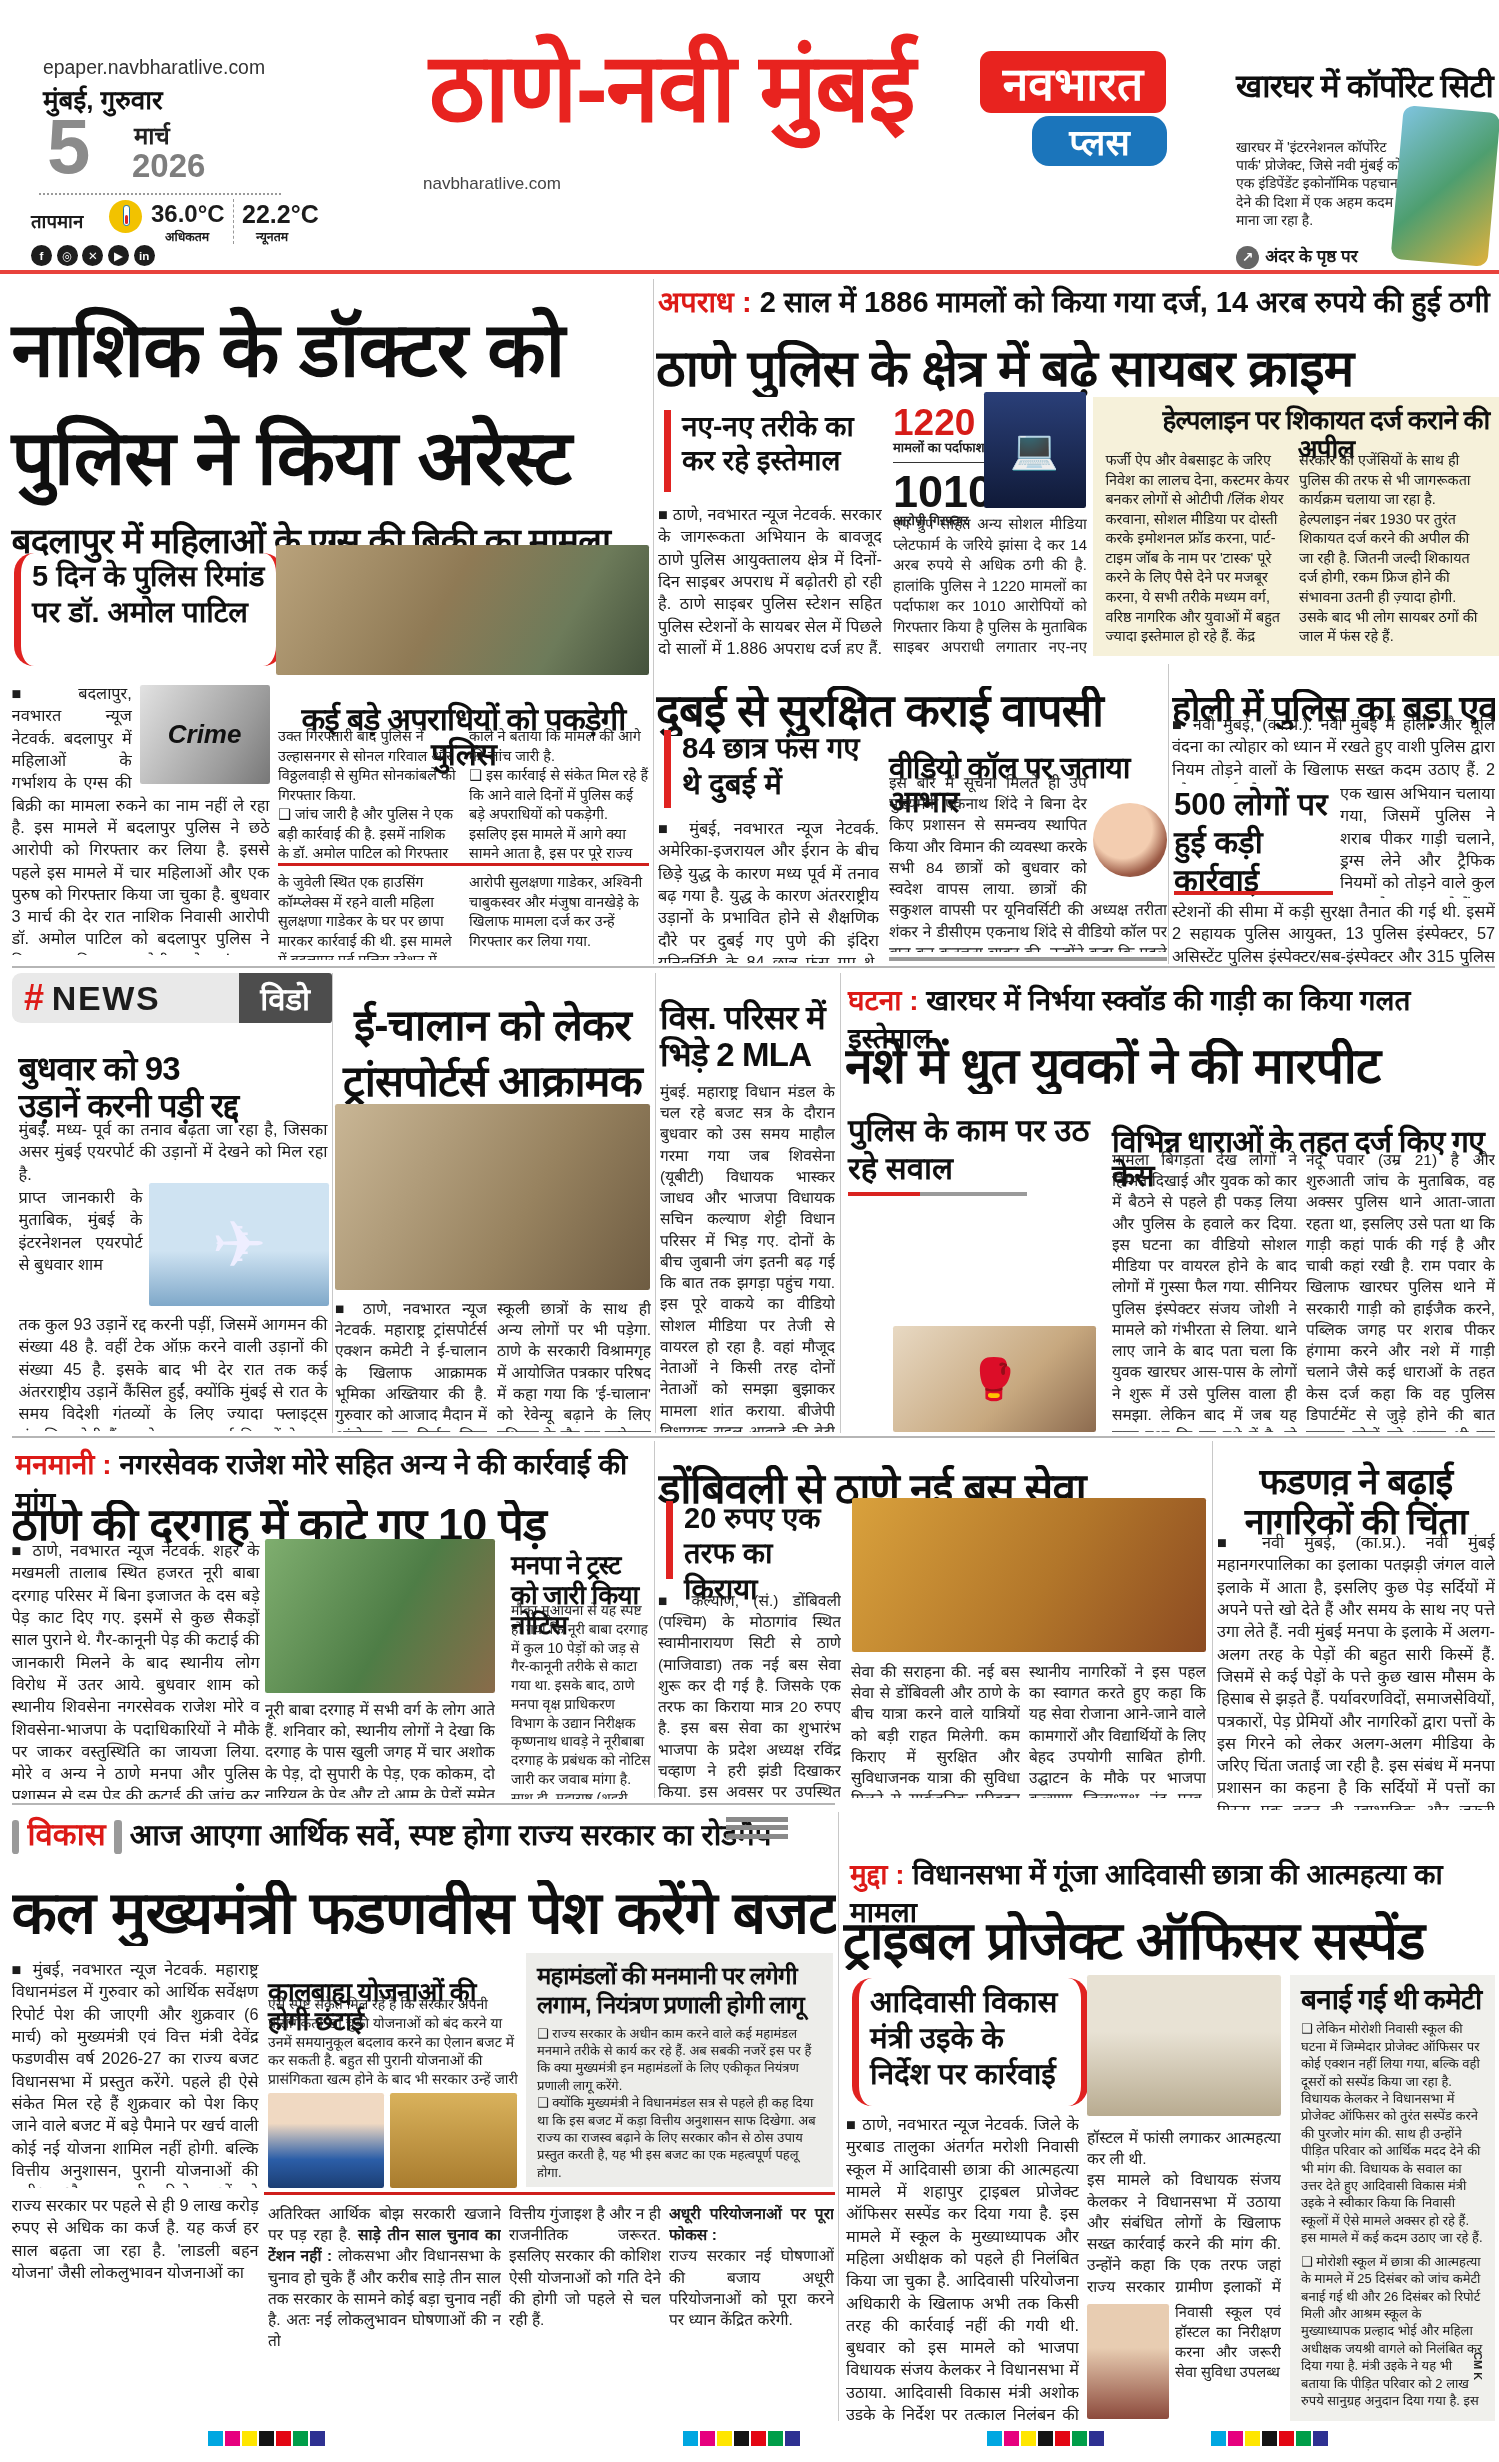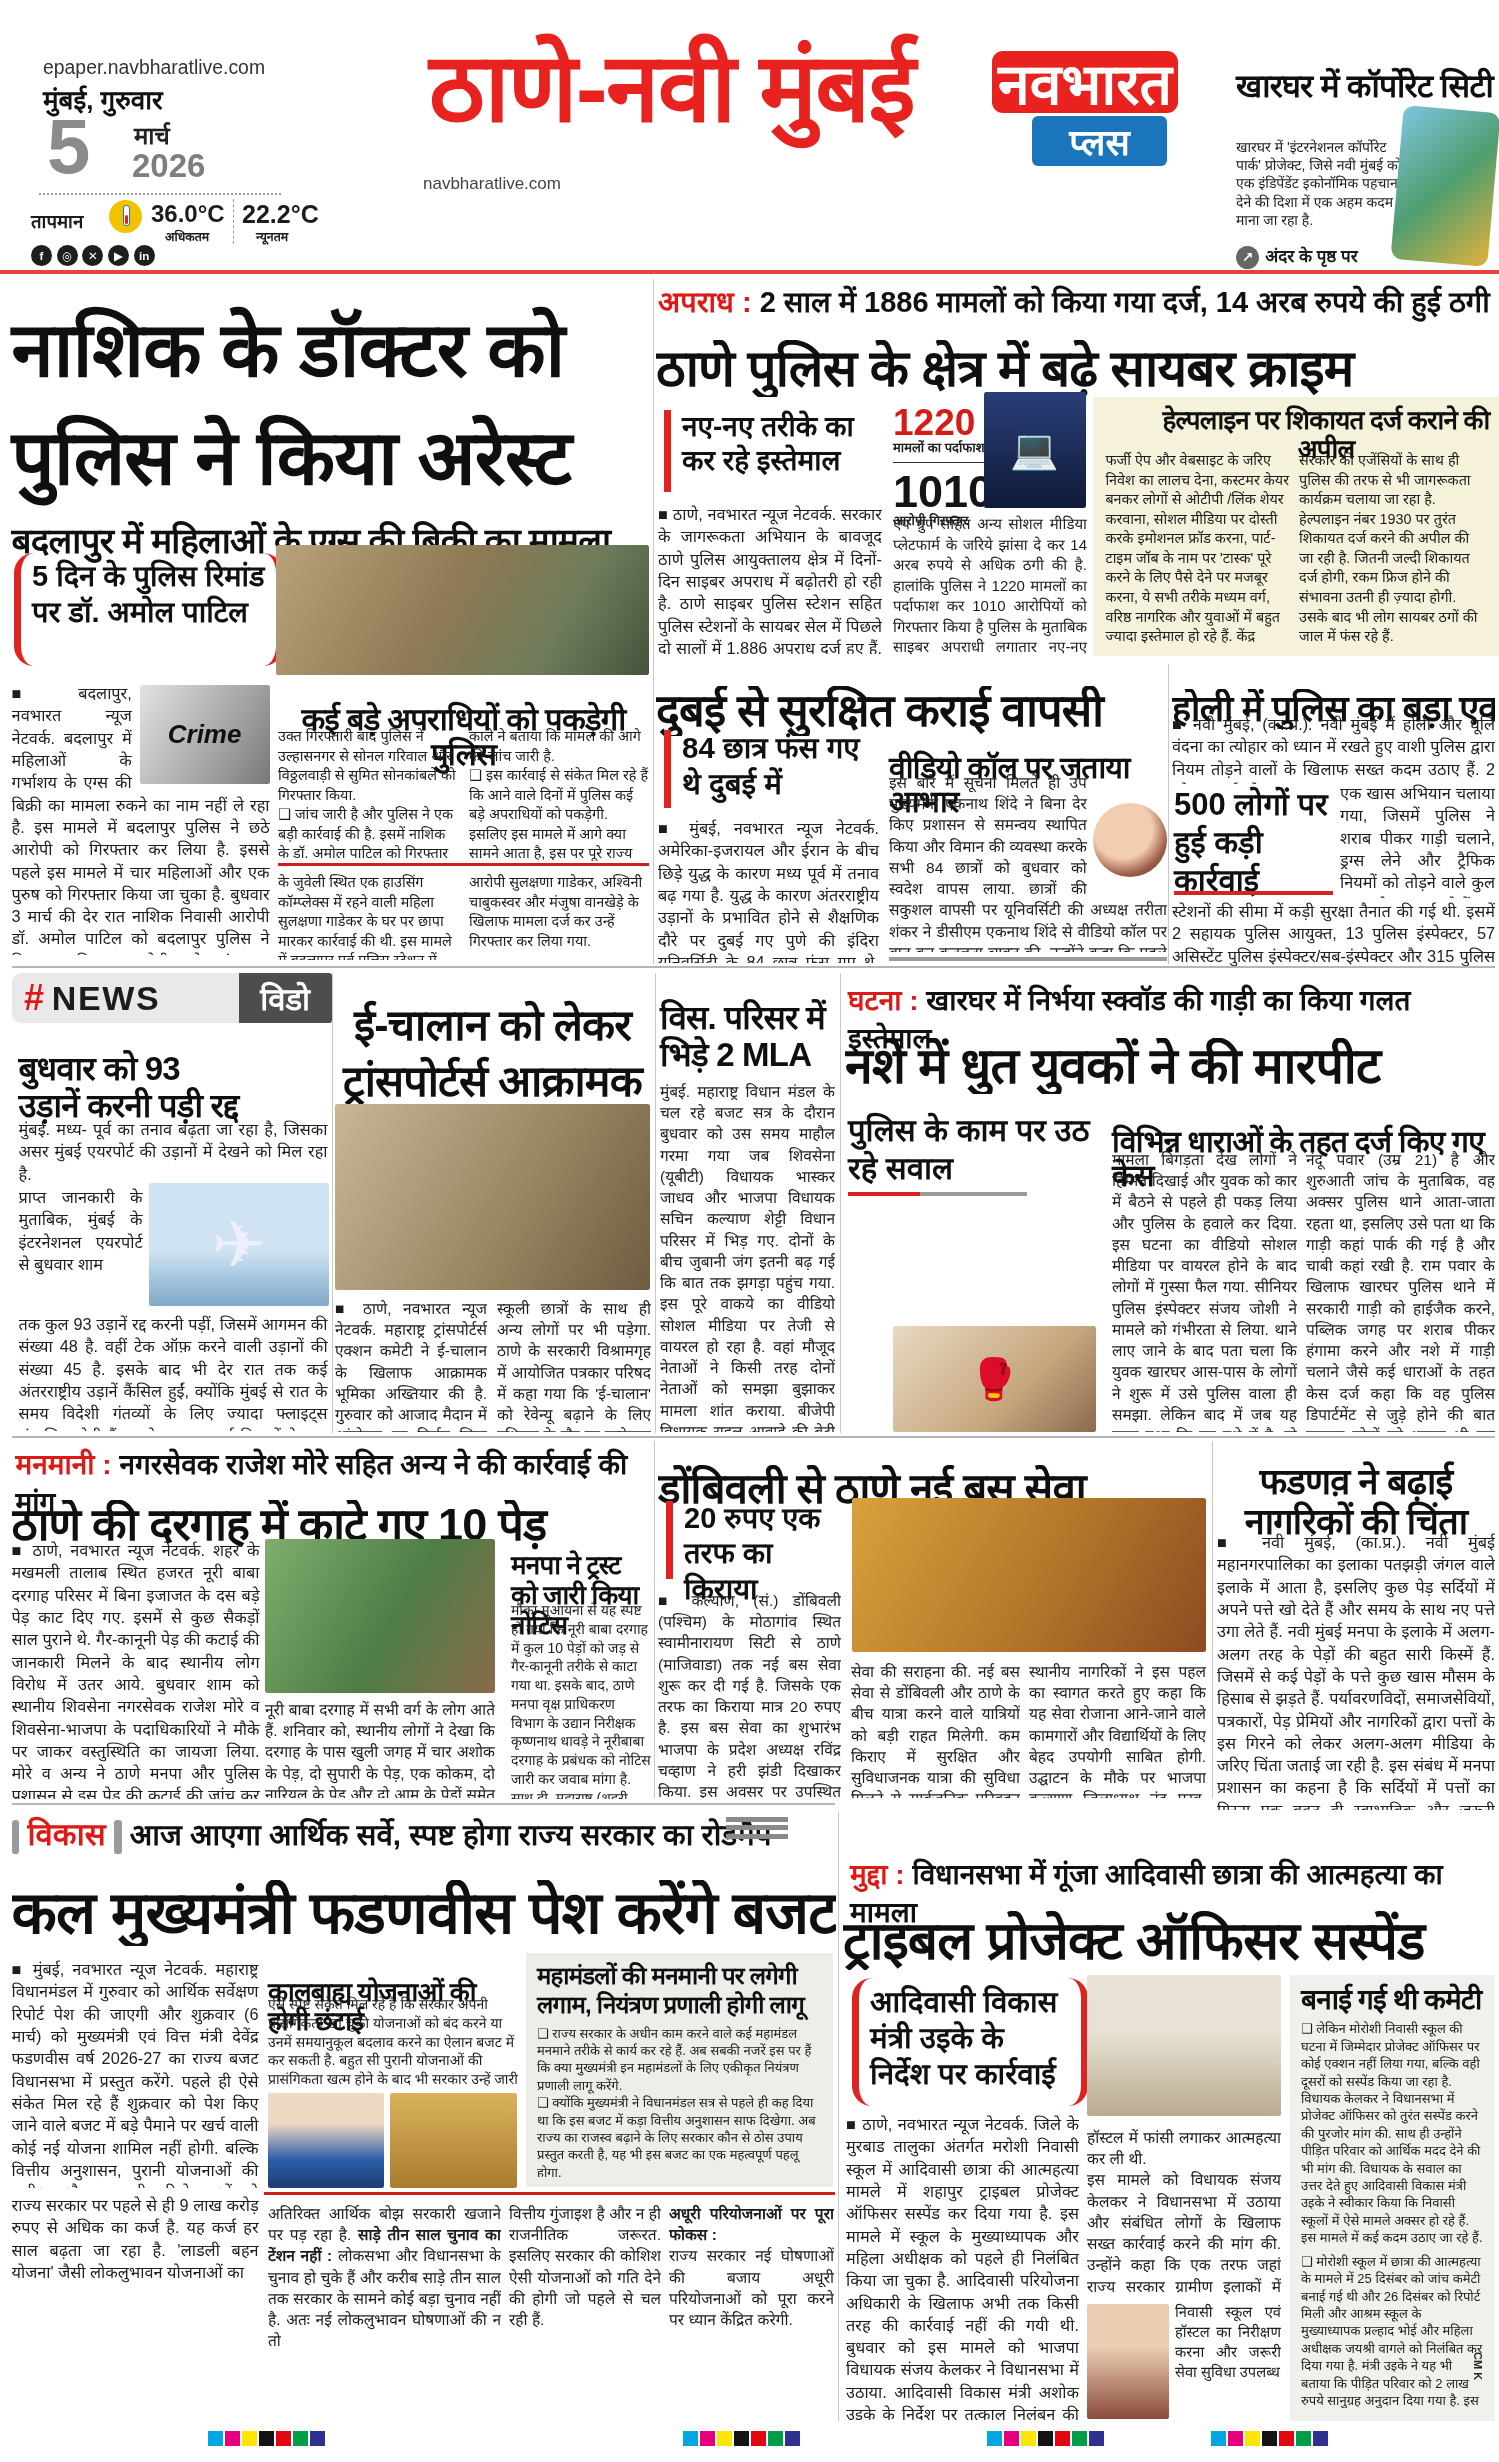--- a/index.html
+++ b/index.html
@@ -27,21 +27,21 @@
   .newshead .right{background:#4d4d4d;border-radius:0 3.1px 3.1px 0;width:93px;display:flex;align-items:center;justify-content:center;}
   .stat-num-red{color:#d61c18;font-weight:900;font-size:37px;line-height:1;}
   .stat-num-blk{color:#141414;font-weight:900;font-size:45px;line-height:1;}
   .stat-lbl{font-size:13px;line-height:1.15;font-weight:700;color:#222;}
   .social{display:flex;gap:4.7px;}
   .social span{width:21px;height:21px;border-radius:50%;background:#1e1e1e;color:#fff;font-size:11.6px;font-weight:700;display:flex;align-items:center;justify-content:center;}
   .thermo{width:33px;height:33px;border-radius:50%;background:#f2c200;position:relative;}
   .thermo i{position:absolute;left:14px;top:5.4px;width:5.4px;height:18.6px;border-radius:3.1px;background:#fff;border:0.8px solid #2277aa;}
   .thermo i:after{content:"";position:absolute;left:0.8px;bottom:0.8px;width:3.1px;height:9.3px;background:#d22;border-radius:2.3px;}
   .logo-red{background:#e8231f;color:#fff;border-radius:11px;display:flex;align-items:center;justify-content:center;font-weight:900;}
-  .logo-blue{background:#1b75bb;color:#fff;border-radius:6px;display:flex;align-items:center;justify-content:center;font-weight:900;}
+  .logo-blue{background:#1b75bb;color:#fff;border-radius:17px;display:flex;align-items:center;justify-content:center;font-weight:900;}
   .cta-circle{width:23px;height:23px;border-radius:50%;background:#666;color:#fff;display:inline-flex;align-items:center;justify-content:center;font-size:14px;margin-right:6.2px;}
   .triple i{display:block;height:4.7px;background:#8a8a8a;margin:3.9px 0;width:62px;}
   .pipe{display:inline-block;width:7.8px;height:34px;background:#9a9a9a;border-radius:3.1px;vertical-align:middle;}
   [data-name="color-bar"] span{display:inline-block;width:14.7px;height:14.7px;margin-right:2.3px;}
   .crime-img{float:right;width:130px;height:99px;margin:3.1px 0 4.7px 7.8px;background:linear-gradient(120deg,#e2e2e2,#9b9b9b 70%,#777);border-radius:2.3px;display:flex;align-items:center;justify-content:center;color:#111;font-weight:900;font-style:italic;font-size:26px;}
   .circ{border-radius:50%;}
 </style>
 </head>
 <body>
 
@@ -65,21 +65,21 @@
   <div class="abs social" style="left:31px;top:245px;" data-name="social-row">
     <span data-name="facebook-icon">f</span>
     <span data-name="instagram-icon">◎</span>
     <span data-name="x-icon">✕</span>
     <span data-name="youtube-icon">▶</span>
     <span data-name="linkedin-icon">in</span>
   </div>
 
   <div class="abs" style="left:330px;top:23px;width:683px;font-size:96px;font-weight:900;color:#e8231f;line-height:1.35;text-align:center;letter-spacing:-1.6px;white-space:nowrap;overflow:hidden;" data-name="masthead-title">ठाणे-नवी मुंबई</div>
   <div class="abs" style="left:423px;top:174px;width:186px;font-size:17px;color:#444;" data-name="masthead-site">navbharatlive.com</div>
-  <div class="abs logo-red" style="left:980px;top:51px;width:186px;height:62px;font-size:57px;margin-left:12px;" data-name="navbharat-logo">नवभारत</div>
+  <div class="abs logo-red" style="left:980px;top:51px;width:186px;height:62px;font-size:46px;" data-name="navbharat-logo">नवभारत</div>
   <div class="abs logo-blue" style="left:1032px;top:116px;width:135px;height:50px;font-size:36px;" data-name="plus-logo">प्लस</div>
 
   <div class="abs hl" style="left:1236px;top:48px;width:260px;font-size:32px;line-height:1.18;" data-name="corporate-title">खारघर में कॉर्पोरेट सिटी</div>
   <div class="abs tiny" style="left:1236px;top:138px;width:175px;height:120px;overflow:hidden;font-size:14px;line-height:1.3;" data-name="corporate-body">खारघर में 'इंटरनेशनल कॉर्पोरेट पार्क' प्रोजेक्ट, जिसे नवी मुंबई को एक इंडिपेंडेंट इकोनॉमिक पहचान देने की दिशा में एक अहम कदम माना जा रहा है.</div>
   <div class="abs" style="left:1236px;top:244px;width:186px;font-size:17px;font-weight:800;" data-name="corporate-cta"><span class="cta-circle" data-name="arrow-up-right-icon">↗</span><span>अंदर के पृष्ठ पर</span></div>
   <div class="abs photo" style="left:1397px;top:109px;width:97px;height:154px;border-radius:11px;transform:rotate(5deg);background:linear-gradient(135deg,#7fc4e0,#4e9e6f 50%,#e0b13c);" data-name="corporate-park-photo"></div>
 
   <div class="abs" style="left:0;top:270px;width:1500px;height:3.9px;background:#e8423c;" data-name="header-red-rule"></div>
 
   <div class="abs hl" style="left:11.6px;top:276px;width:638px;font-size:76px;line-height:1.42;" data-name="doctor-headline">

